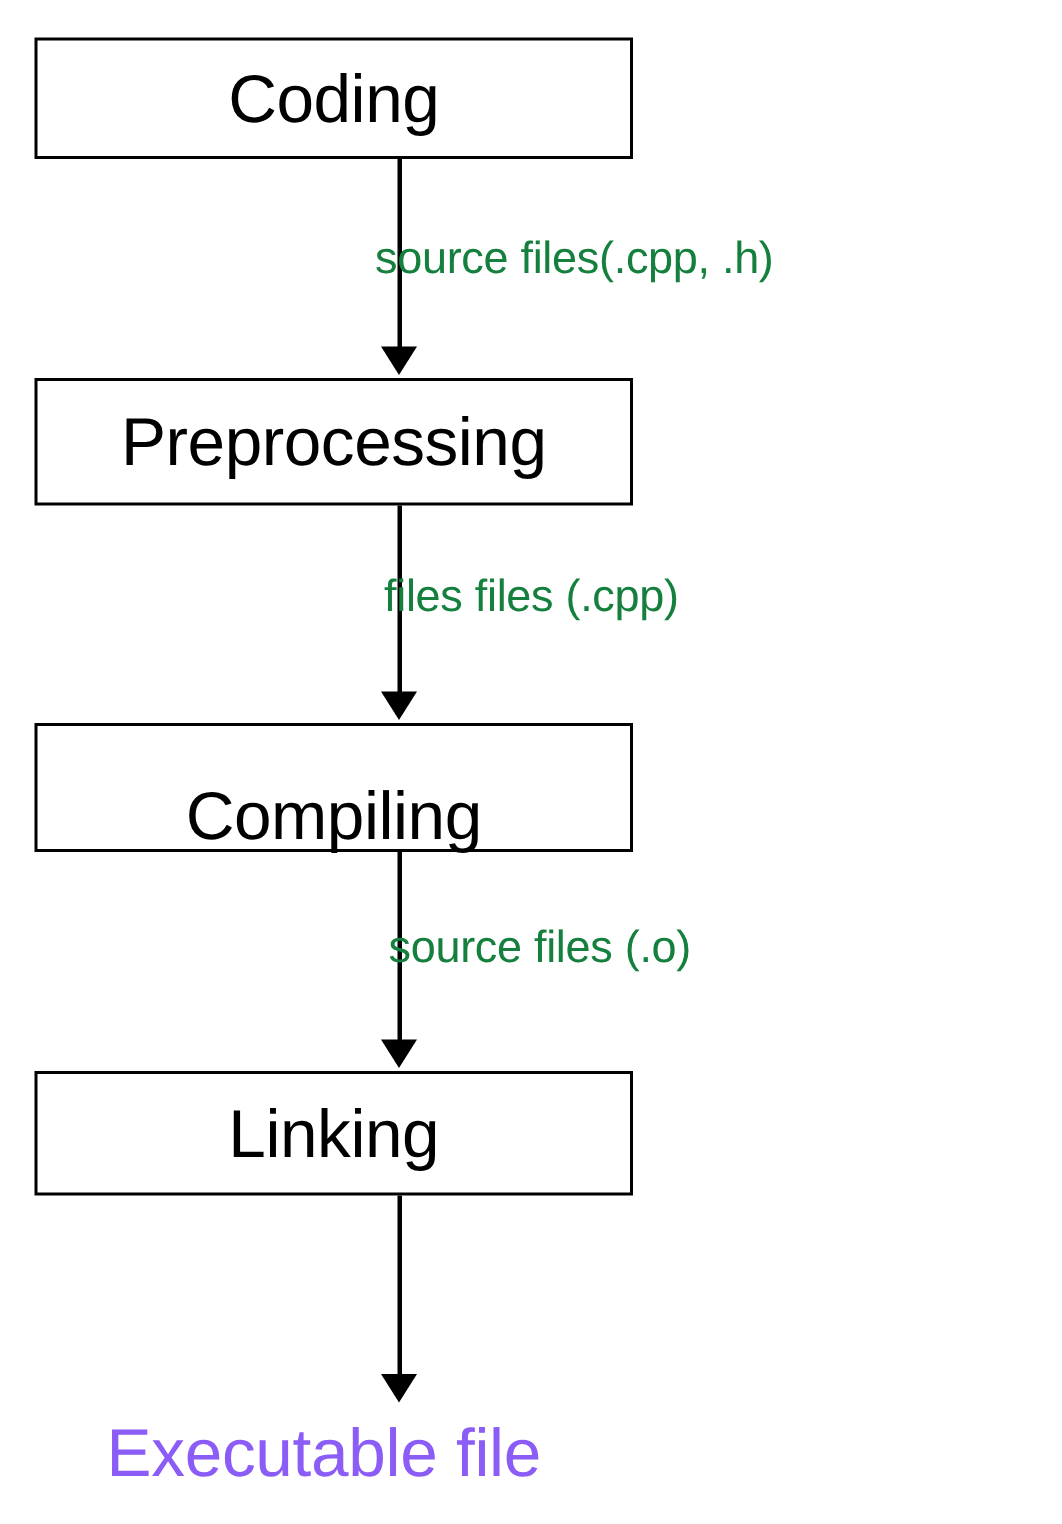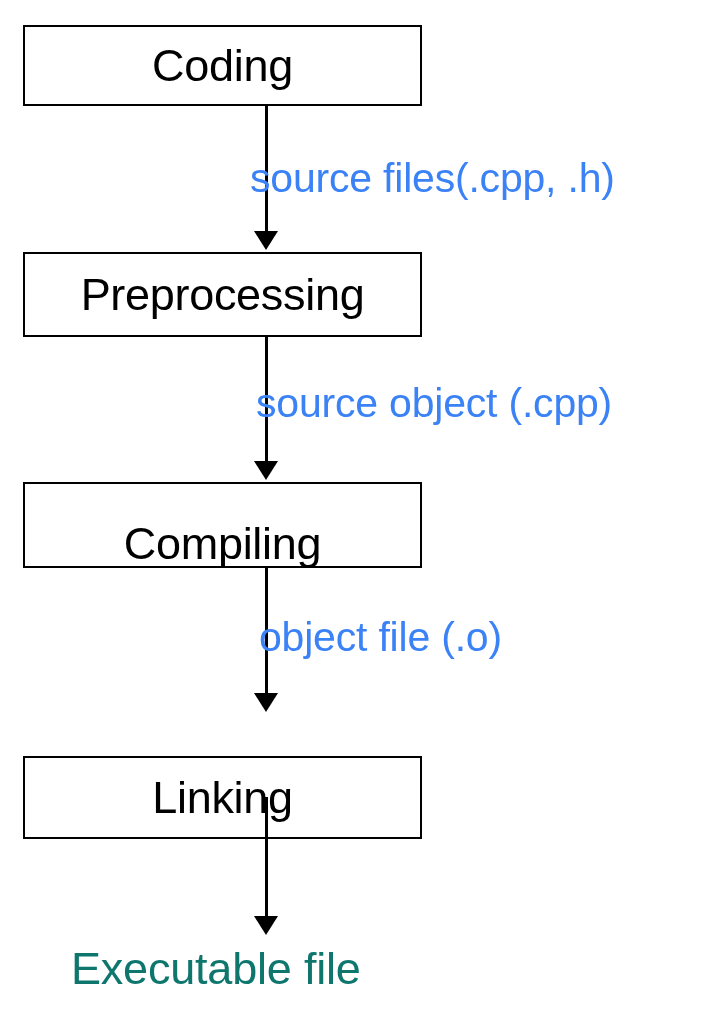--- a/index.html
+++ b/index.html
@@ -47,31 +47,31 @@
   .arrow-head {
     position: absolute;
     width: 0;
     height: 0;
     border-left: 12px solid transparent;
     border-right: 12px solid transparent;
     border-top: 19px solid #000000;
   }
   .edge-label {
     position: absolute;
-    font-size: 41px;
+    font-size: 30px;
     line-height: 1;
-    color: #3b82f6;
+    color: #15803d;
     white-space: nowrap;
     letter-spacing: -0.2px;
   }
   .terminal-label {
     position: absolute;
     font-size: 45px;
     line-height: 1;
-    color: #0f766e;
+    color: #8b5cf6;
     white-space: nowrap;
     letter-spacing: -0.2px;
   }
 </style>
 </head>
 <body>
 
 <div id="canvas">
 
   <div class="node-box" style="left:23px; top:25px; width:399px; height:81px;">
@@ -85,33 +85,33 @@
   <div class="edge-label" style="left:250px; top:158px;">source files(.cpp, .h)</div>
 
   <div class="node-box" style="left:23px; top:252px; width:399px; height:85px;text-align:center;">
     <span class="node-label">Preprocessing</span>
   </div>
 
   <div class="edge">
     <div class="edge-line" style="left:222px; top:337px; height:126px;"></div>
     <div class="arrow-head" style="left:211px; top:461px;"></div>
   </div>
-  <div class="edge-label" style="left:256px; top:383px;">source object (.cpp)</div>
+  <div class="edge-label" style="left:256px; top:383px;">files files (.cpp)</div>
 
   <div class="node-box" style="left:23px; top:482px; width:399px; height:86px;align-items:flex-end;">
     <span class="node-label">Compiling</span>
   </div>
 
   <div class="edge">
     <div class="edge-line" style="left:222px; top:568px; height:127px;"></div>
     <div class="arrow-head" style="left:211px; top:693px;"></div>
   </div>
-  <div class="edge-label" style="left:259px; top:617px;">object file (.o)</div>
+  <div class="edge-label" style="left:259px; top:617px;">source files (.o)</div>
 
-  <div class="node-box" style="left:23px; top:756px; width:399px; height:83px;">
+  <div class="node-box" style="left:23px; top:714px; width:399px; height:83px;">
     <span class="node-label">Linking</span>
   </div>
 
   <div class="edge">
     <div class="edge-line" style="left:222px; top:797px; height:121px;"></div>
     <div class="arrow-head" style="left:211px; top:916px;"></div>
   </div>
 
   <div class="terminal-label" style="left:71px; top:946px;">Executable file</div>
 

